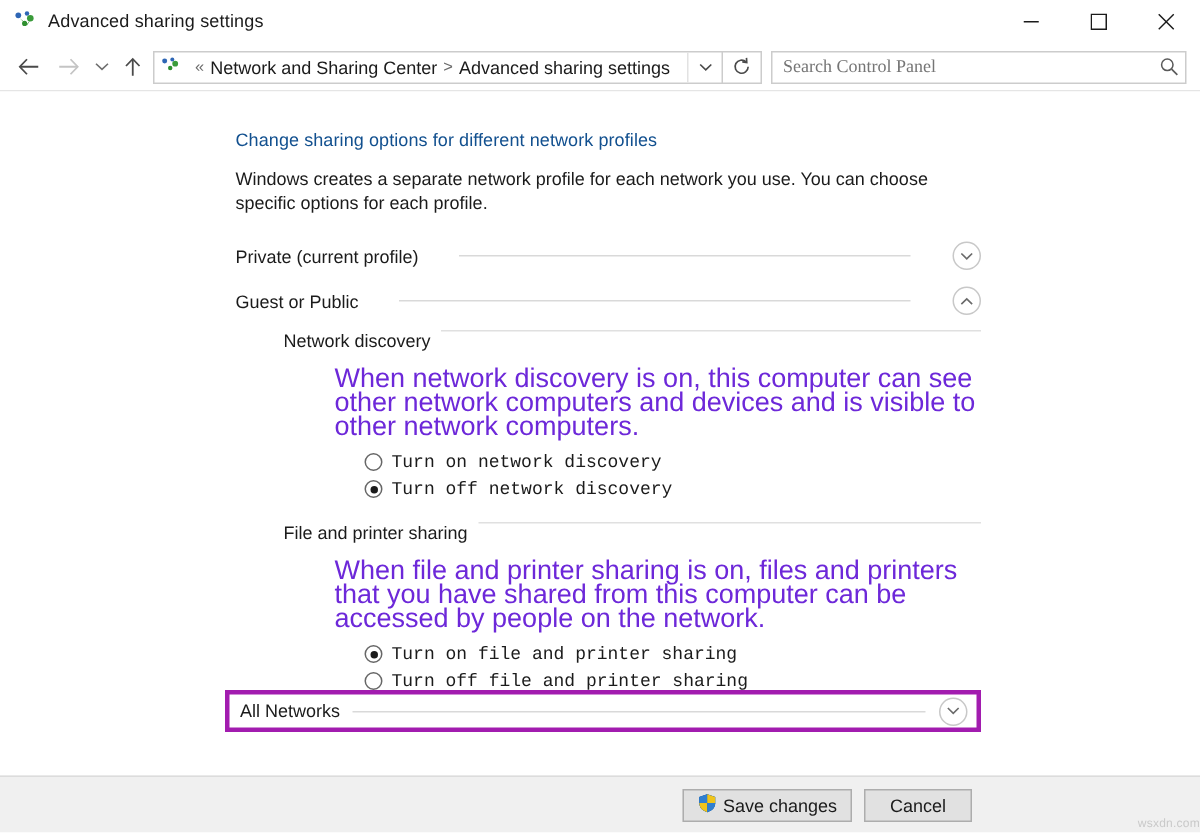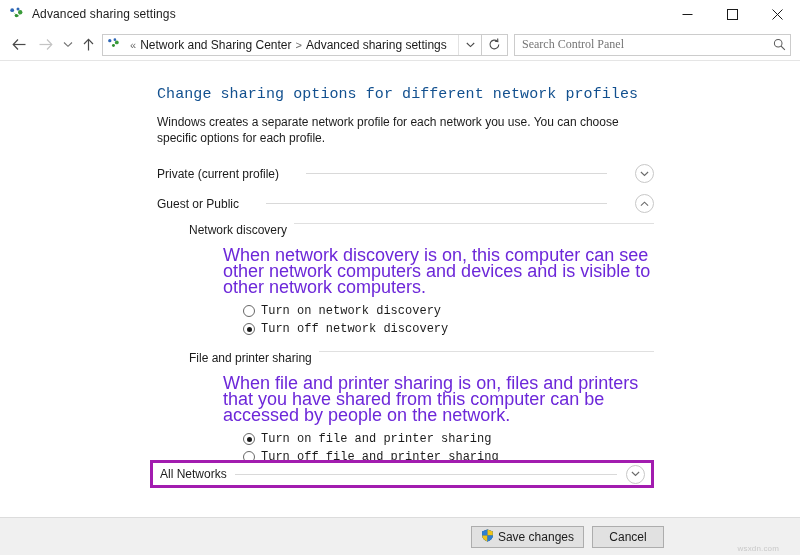--- a/index.html
+++ b/index.html
@@ -166,25 +166,24 @@
     background: #ffffff;
     box-sizing: border-box;
   }
   .content-inner {
     padding-left: 157px;
     padding-top: 25px;
     padding-right: 146px;
   }
   .page-title {
     color: #12508f;
-    font-size: 15px;
+    font-size: 12px;
     margin: 0 0 11px 0;
     font-weight: normal;
     letter-spacing: 0.005em;
-    font-family: Liberation Mono, monospace;
   }
   .page-desc {
     font-size: 12px;
     color: #1b1b1b;
     line-height: 16px;
     margin: 0 0 16px 0;
     max-width: 480px;
   }
 
   
@@ -301,21 +300,21 @@
     left: 0;
     bottom: 0;
     width: 800px;
     height: 38px;
     background: #f0f0f0;
     border-top: 1px solid #dcdcdc;
     box-sizing: border-box;
   }
   .footer-btns {
     position: absolute;
-    right: 136px;
+    right: 152px;
     top: 8px;
     display: flex;
     gap: 8px;
   }
   .btn {
     height: 22px;
     min-width: 72px;
     border: 1px solid #adadad;
     background: #e1e1e1;
     font-family: "Liberation Sans", sans-serif;
@@ -323,21 +322,21 @@
     color: #1b1b1b;
     display: flex;
     align-items: center;
     justify-content: center;
     padding: 0 9px;
     box-sizing: border-box;
   }
   .btn .shield { margin-right: 4px; display: block; flex: none; }
   .watermark {
     position: absolute;
-    right: 21px;
+    right: 0;
     bottom: 2px;
     font-size: 8px;
     color: #c9c9c9;
     letter-spacing: 0.02em;
   }
 </style>
 </head>
 <body>
 
 <div class="titlebar">

